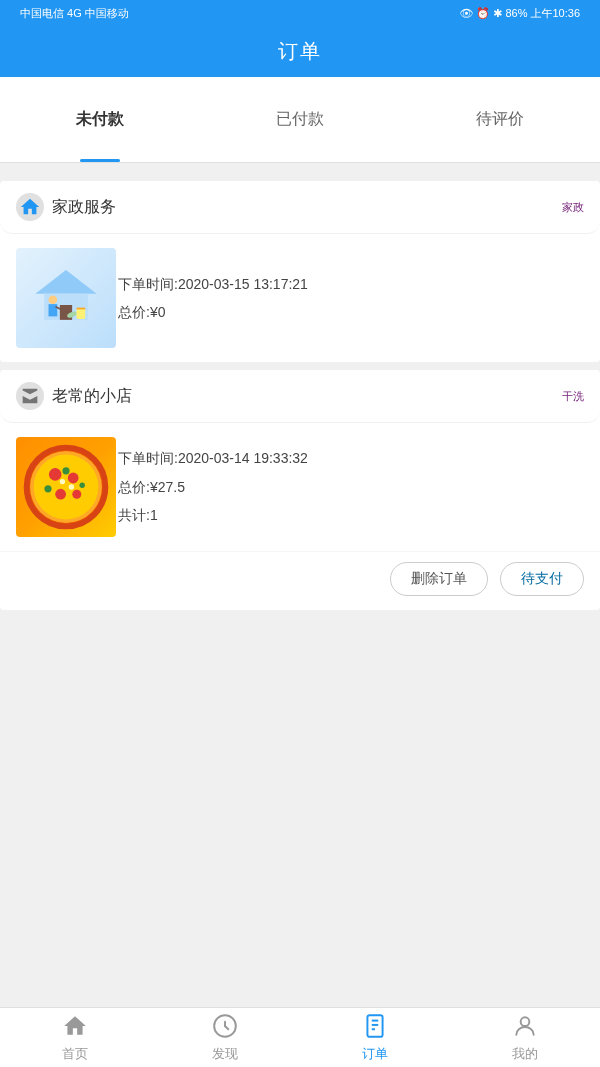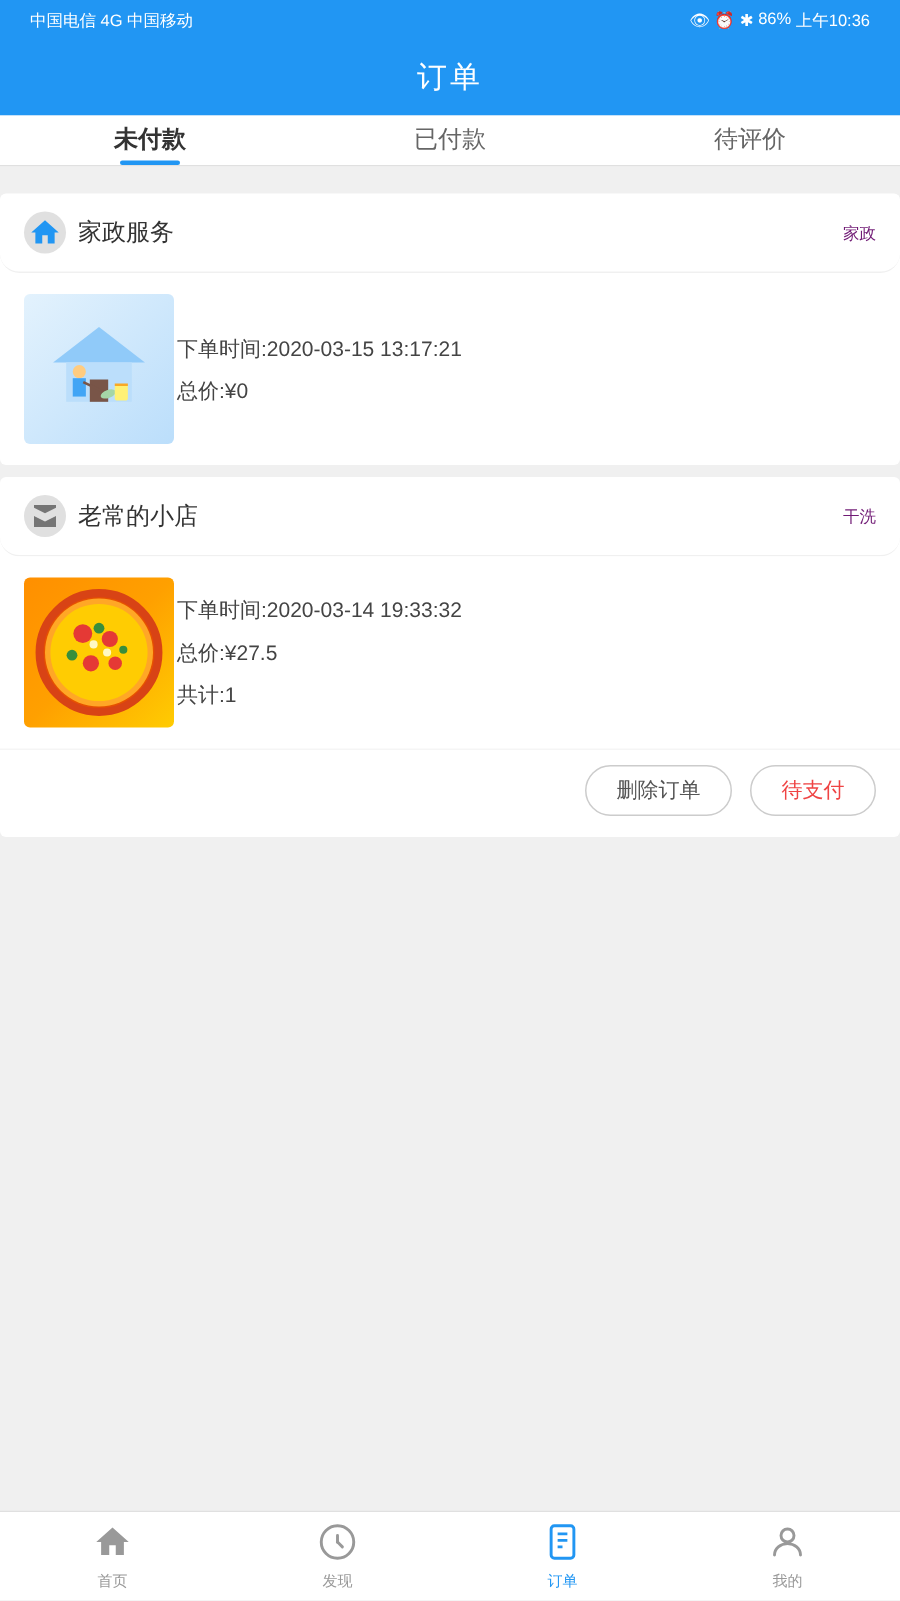--- a/index.html
+++ b/index.html
@@ -43,21 +43,21 @@
 
     
     .tabs {
       background: white;
       display: flex;
       border-bottom: 1px solid #e0e0e0;
     }
     .tab {
       flex: 1;
       text-align: center;
-      padding: 6px 0;
+      padding: 32px 0;
       font-size: 16px;
       color: #666;
       cursor: pointer;
       position: relative;
     }
     .tab.active {
       color: #333;
       font-weight: 600;
     }
     .tab.active::after {
@@ -150,21 +150,21 @@
       padding: 7px 20px;
       border-radius: 20px;
       font-size: 14px;
       cursor: pointer;
       border: 1px solid #ccc;
       background: white;
       color: #555;
     }
     .btn-primary {
       border-color: #ccc;
-      color: #ef4444;
+      color: #0369a1;
     }
 
     
     .home-service-img {
       width: 100px;
       height: 100px;
       border-radius: 4px;
       background: linear-gradient(135deg, #e3f2fd 0%, #bbdefb 100%);
       display: flex;
       align-items: center;
@@ -204,21 +204,21 @@
       color: #999;
     }
     .nav-item.active {
       color: #2196F3;
     }
     .nav-icon {
       font-size: 22px;
       line-height: 1;
     }
     .nav-label {
-      font-size: 10px;
+      font-size: 13px;
     }
   </style>
 </head>
 <body>
 
 <div class="status-bar">
   <div class="status-left">
     <span>中国电信 4G</span>
     <span>中国移动</span>
   </div>

